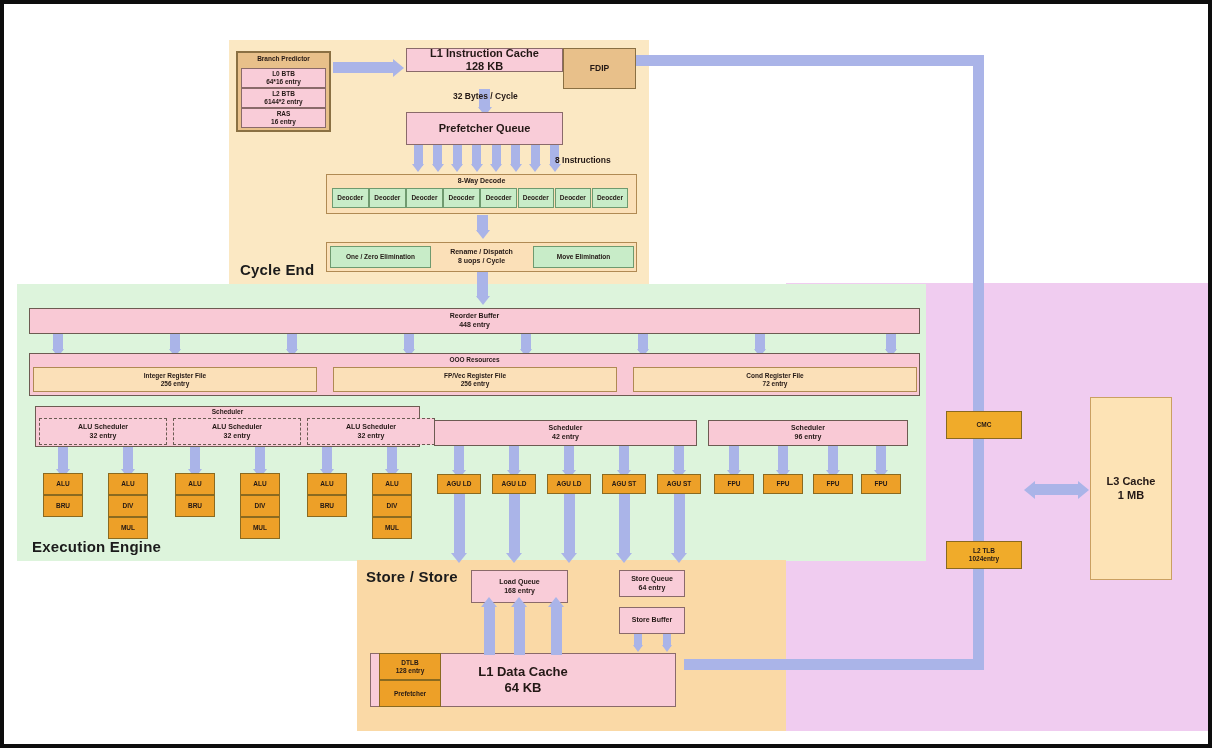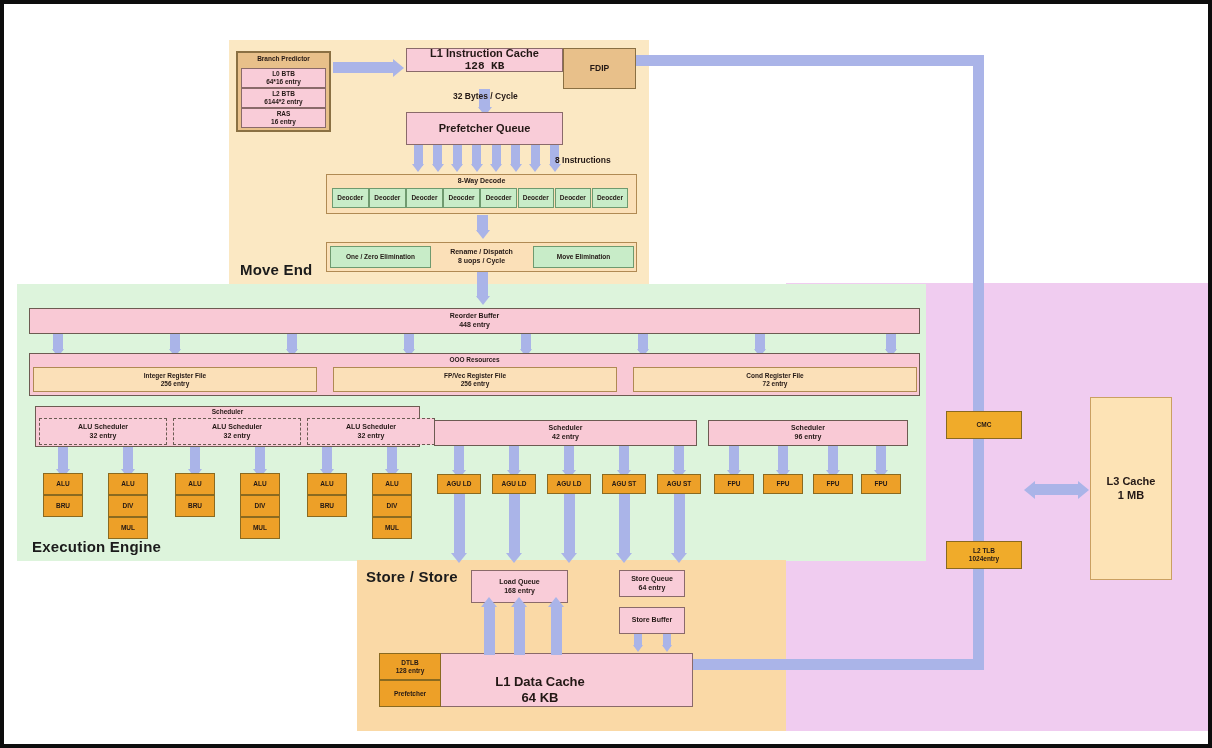--- a/index.html
+++ b/index.html
@@ -31,21 +31,21 @@
   .box {
     position:absolute;
     display:flex; flex-direction:column;
     align-items:center; justify-content:center;
     text-align:center;
     line-height:1.22;
     color:#231815;
     border:1px solid #8a7a63;
   }
   .box .l1 { font-weight:bold; }
-  .box .l2 { font-weight:bold;font-family:Liberation Mono, monospace; }
+  .box .l2 { font-weight:bold; }
 
   .pink   { background:#f9ccd8; border-color:#8a6a6a; }
   .pink2  { background:#f9c9d5; border-color:#6d5b52; }
   .tan    { background:#e8c08a; border-color:#8a7043; }
   .orange { background:#eda028; border-color:#8a6a20; }
   .orange2{ background:#f0ab2a; border-color:#8a6a20; }
   .green  { background:#c8ecc8; border-color:#6f9a6f; }
   .cream  { background:#fbe0b8; border-color:#b08a53; }
   .lightcream { background:#fde3b5; border-color:#caa061; }
 
@@ -106,21 +106,21 @@
   <div class="abs region-frontend" style="left:229px; top:40px; width:420px; height:244px;"></div>
 
   <div class="abs region-exec" style="left:17px; top:284px; width:909px; height:277px;"></div>
 
   <div class="abs region-loadstore" style="left:357px; top:560px; width:429px; height:171px;"></div>
 
   <div class="arr" style="left:636px; top:55px; width:348px; height:11px;"></div>
   <div class="arr" style="left:973px; top:55px; width:11px; height:615px;"></div>
   <div class="arr" style="left:684px; top:659px; width:295px; height:11px;"></div>
 
-  <div class="region-label abs" style="left:240px; top:261px;">Move End</div>
+  <div class="region-label abs" style="left:240px; top:261px;">Cycle End</div>
 
   <div class="box tan" style="left:236px; top:51px; width:95px; height:81px; justify-content:flex-start; padding-top:2px; border:2px solid #8a7043;">
     <div class="tinytxt">Branch Predictor</div>
   </div>
   <div class="box pink" style="left:241px; top:68px; width:85px; height:20px;">
     <div class="tinytxt">L0 BTB</div>
     <div class="tinytxt">64*16 entry</div>
   </div>
   <div class="box pink" style="left:241px; top:88px; width:85px; height:20px;">
     <div class="tinytxt">L2 BTB</div>
@@ -418,21 +418,21 @@
   </div>
   <div class="box pink" style="left:619px; top:607px; width:66px; height:27px;">
     <div class="xstxt">Store Buffer</div>
   </div>
 
   <div class="arr" style="left:634px; top:634px; width:8px; height:13px;"></div>
   <div class="arrhead-down-sm" style="left:633px; top:645px;"></div>
   <div class="arr" style="left:663px; top:634px; width:8px; height:13px;"></div>
   <div class="arrhead-down-sm" style="left:662px; top:645px;"></div>
 
-  <div class="box pink" style="left:387px; top:653px; width:306px; height:54px;justify-content:flex-end;">
+  <div class="box pink" style="left:370px; top:653px; width:306px; height:54px;">
     <div class="bigtxt">L1 Data Cache</div>
     <div class="bigtxt">64 KB</div>
   </div>
   <div class="box orange" style="left:379px; top:653px; width:62px; height:27px;">
     <div class="tinytxt">DTLB</div>
     <div class="tinytxt">128 entry</div>
   </div>
   <div class="box orange" style="left:379px; top:680px; width:62px; height:27px;">
     <div class="tinytxt">Prefetcher</div>
   </div>

